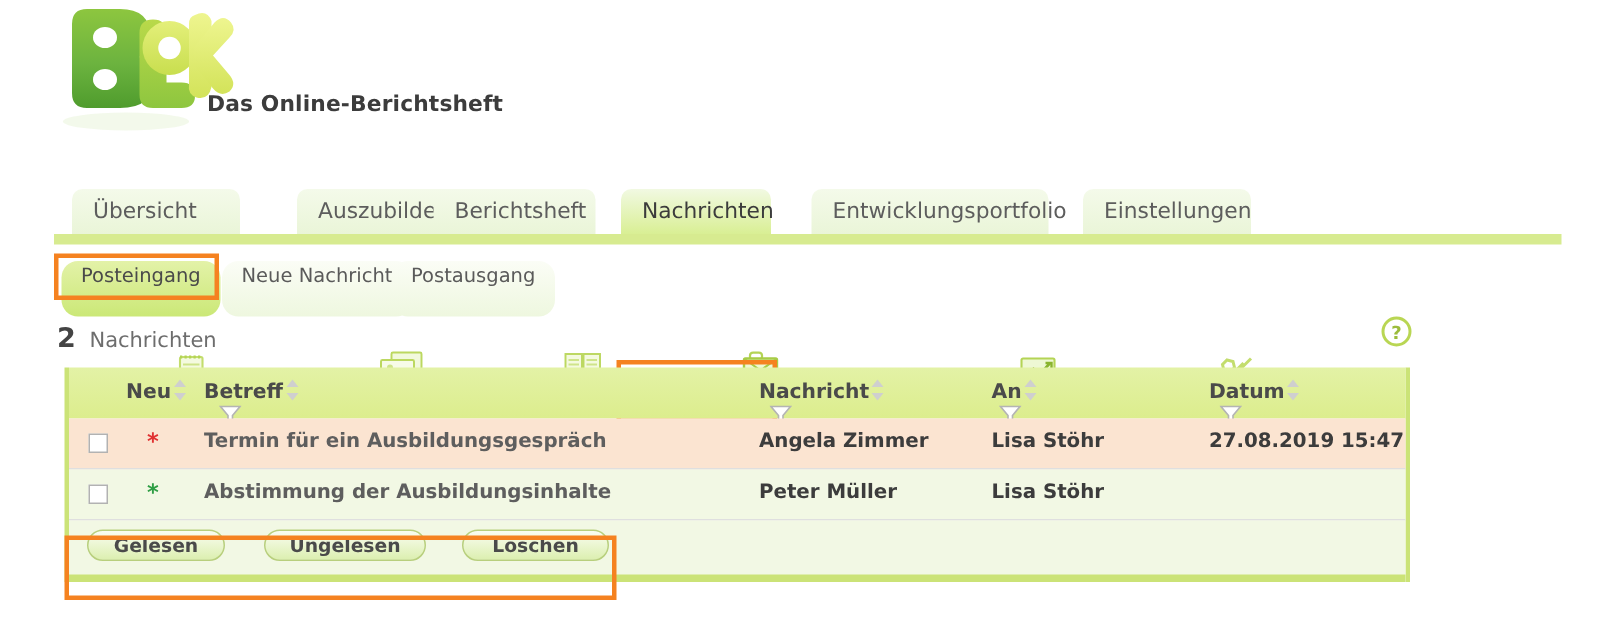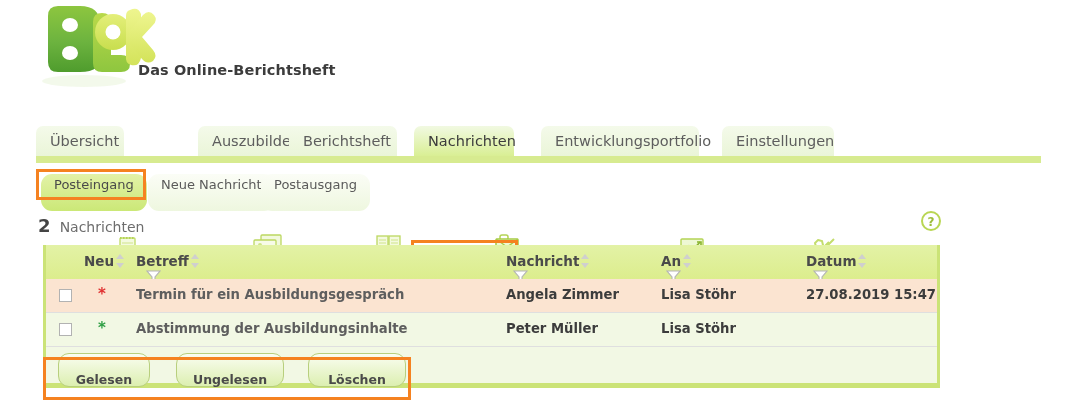--- a/index.html
+++ b/index.html
@@ -246,21 +246,21 @@
     position: absolute;
     top: 6px;
     height: 21px;
     line-height: 20px;
     border-radius: 11px;
     border: 1px solid #b8cf7d;
     background: linear-gradient(to bottom, #fafdf2 0%, #dcefb0 100%);
     color: #4a4a4a;
     font-size: 12.5px;
     font-weight: bold;
-    padding: 16px 16px;
+    padding: 0 16px;
     white-space: nowrap;
     box-sizing: border-box;
     text-align: center;
   }
 </style>
 </head>
 <body>
 
 <div class="logo-area">
   <div class="logo-mark">
@@ -299,21 +299,21 @@
 
       <ellipse cx="46" cy="79" rx="42" ry="6" fill="#8ec63f" opacity="0.10"></ellipse>
     </svg>
   </div>
   <div class="logo-tagline">Das Online-Berichtsheft</div>
 </div>
 
 <div class="tabbar">
   <div class="tabbar-underline"></div>
 
-  <div class="tab" style="left:36px;width:88px;">
+  <div class="tab" style="left:48px;width:112px;">
     <span>Übersicht</span>
   </div>
   <span class="tab-icon" style="left:114px;top:116px;">
     <svg width="28" height="26" viewBox="0 0 28 26">
       <rect x="6" y="2" width="15" height="21" rx="1" fill="#f4fadf" stroke="#c3dd6d" stroke-width="1.4"></rect>
       <path d="M8 7h11M8 11h11M8 15h8" stroke="#cfe48a" stroke-width="1.2"></path>
       <path d="M6 2h15" stroke="#b4d455" stroke-width="2" stroke-dasharray="1.5 1.5"></path>
       <path d="M12 22l10-10 3 3-10 10-4 1z" fill="#ffffff" stroke="#b4d455" stroke-width="1.3"></path>
     </svg>
   </span>

